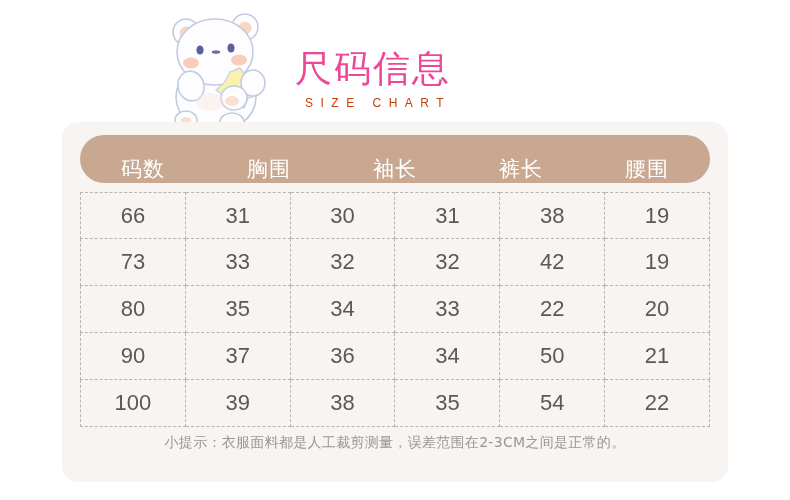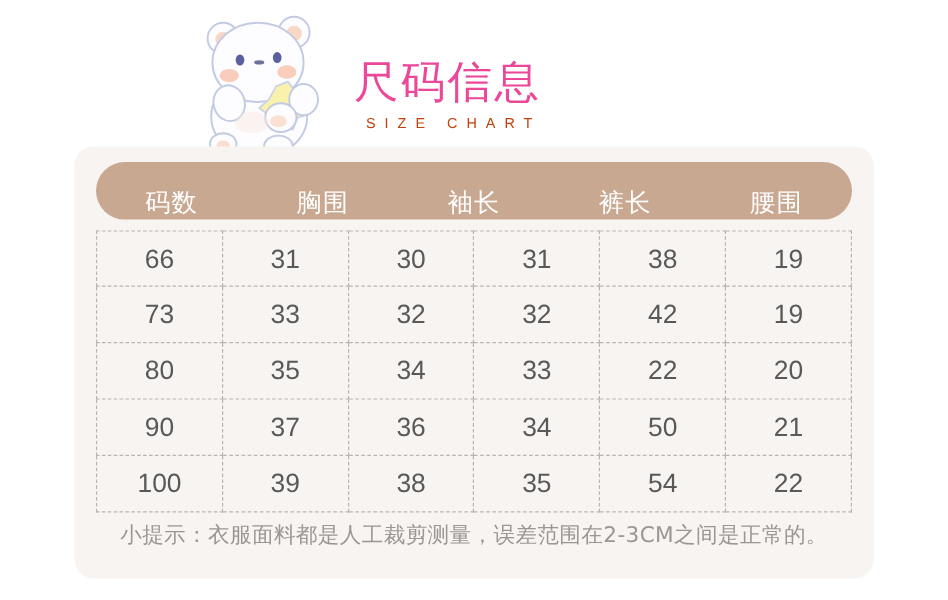--- a/index.html
+++ b/index.html
@@ -57,21 +57,21 @@
     border-right:1px dashed #b9b4b0; border-bottom:1px dashed #b9b4b0;
     font-family:"Liberation Sans","DejaVu Sans",sans-serif;
     text-align:center;
   }
   .row .cell:first-child{ border-left:1px dashed #b9b4b0; }
   .row:first-child .cell{ border-top:1px dashed #b9b4b0; }
 
   
   .note{
     position:absolute; left:18px; top:312px; width:630px;
-    text-align:center; font-size:18px; color:#9c9691;
+    text-align:center; font-size:14px; color:#9c9691;
     font-family:"DejaVu Sans","Liberation Sans",sans-serif;
     letter-spacing:0.3px;
   }
 </style>
 </head>
 <body>
 
 <div class="stage">
 
   <div class="title-area">

